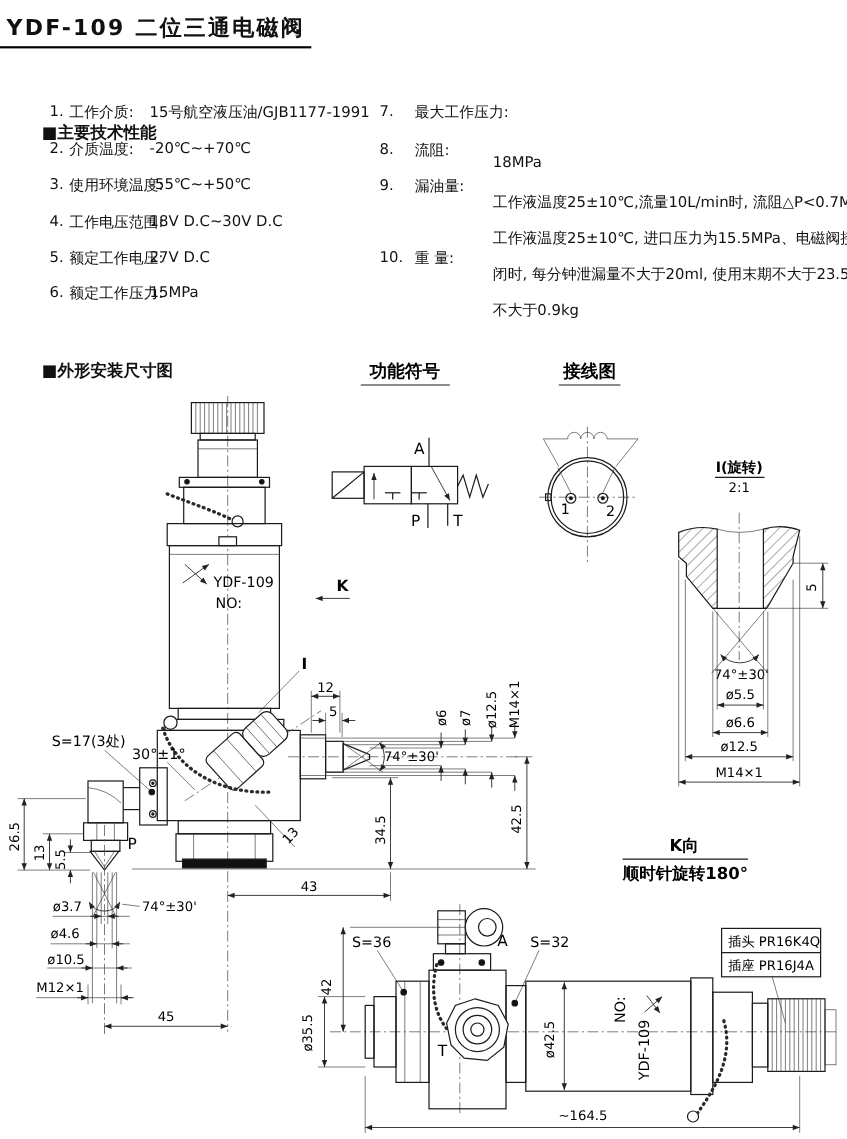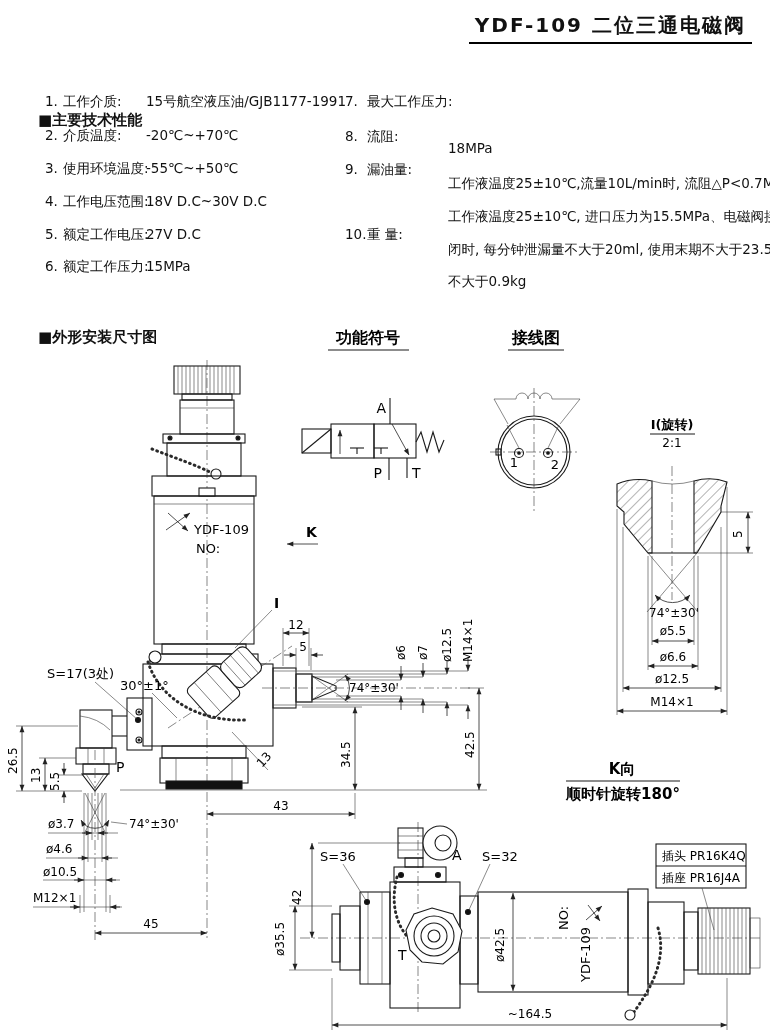--- a/index.html
+++ b/index.html
@@ -1,26 +1,26 @@
 <!DOCTYPE html>
 <html><head>
 <meta charset="utf-8">
 <style>
   html,body{margin:0;padding:0;background:#fff;}
   .page{position:relative;width:770px;height:1035px;background:#fff;overflow:hidden;
         font-family:"DejaVu Sans","Liberation Sans",sans-serif;color:#111;}
-  .title-wrap{position:absolute;top:12px;left:0;width:752px;text-align:right;}
+  .title-wrap{position:absolute;top:12px;left:0;width:752px;text-align:left;}
   .title-wrap span{display:inline-block;font-size:20px;font-weight:bold;letter-spacing:2px;
         padding:0 6px 3px 6px;border-bottom:2px solid #000;}
   .sec{position:absolute;left:38px;font-size:15px;font-weight:bold;white-space:nowrap;margin-top:48px;}
   .sr{position:absolute;height:18px;font-size:13.5px;white-space:nowrap;}
   .sr span{position:absolute;top:0;}
   .colL{left:45px;} .colR{left:345px;}
-  .colL .no{left:0;} .colL .lab{left:18px;} .colL .val{left:101px;}
-  .colR .no{left:0;} .colR .lab{left:22px;} .colR .val{left:103px;margin-top:47px;}
+  .colL .no{left:0;} .colL .lab{left:18px;} .colL .val{left:91px;}
+  .colR .no{left:0;} .colR .lab{left:32px;} .colR .val{left:103px;margin-top:47px;}
   svg{position:absolute;top:0;left:0;}
   .ln{fill:none;stroke:#1b1b1b;stroke-width:1.1;}
   .lnf{fill:#fff;stroke:#1b1b1b;stroke-width:1.1;}
   .tk{fill:#111;stroke:#1b1b1b;stroke-width:1.1;}
   .tn{fill:none;stroke:#3a3a3a;stroke-width:0.6;}
   .dim{fill:none;stroke:#222;stroke-width:0.8;}
   .cl{fill:none;stroke:#555;stroke-width:0.7;stroke-dasharray:10 3 2 3;}
   .chain{fill:none;stroke:#2a2a2a;stroke-width:3;stroke-dasharray:0.8 4.2;stroke-linecap:round;}
   .hatched{fill:url(#hatch);stroke:#1b1b1b;stroke-width:1.1;}
   .dt{font-size:12px;fill:#000;}

